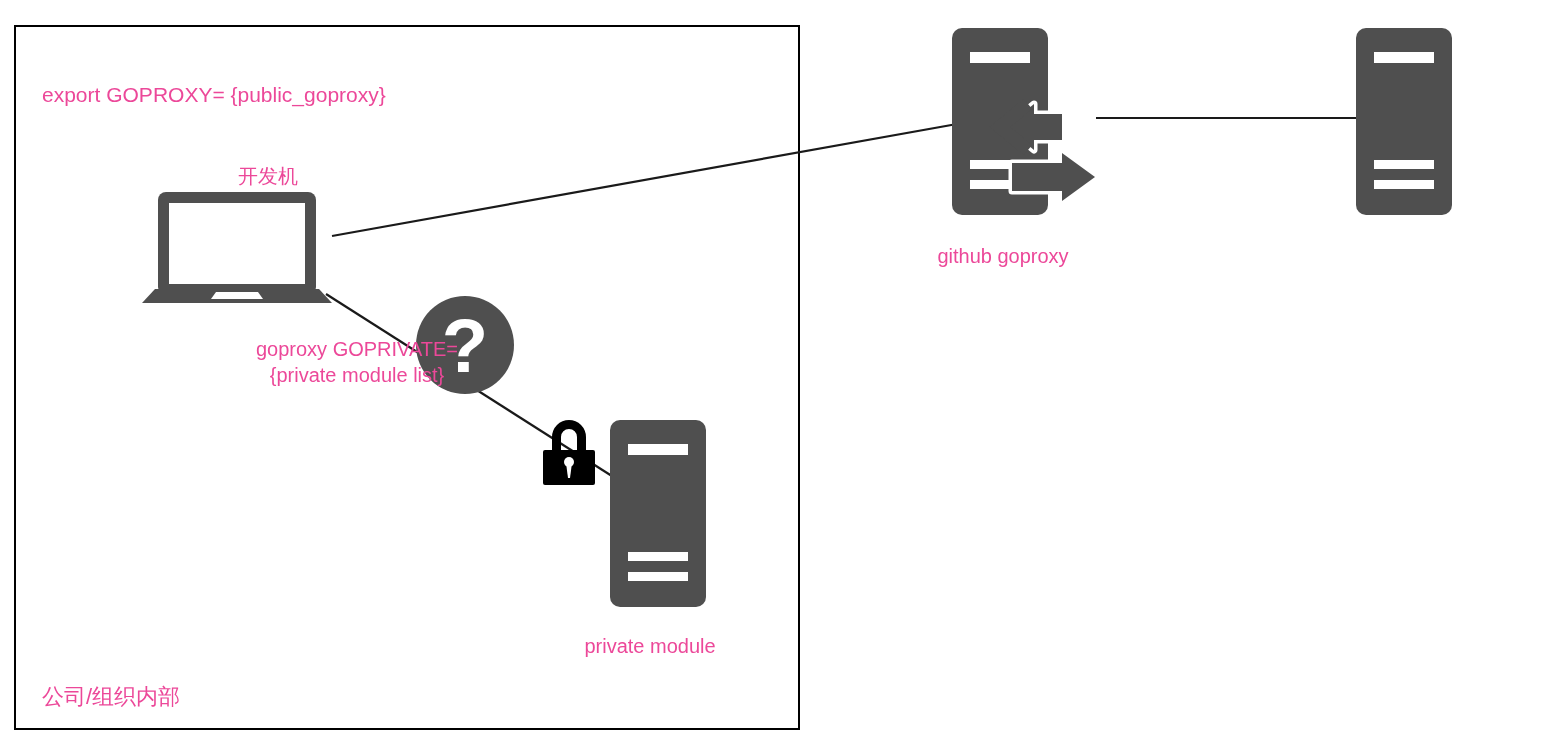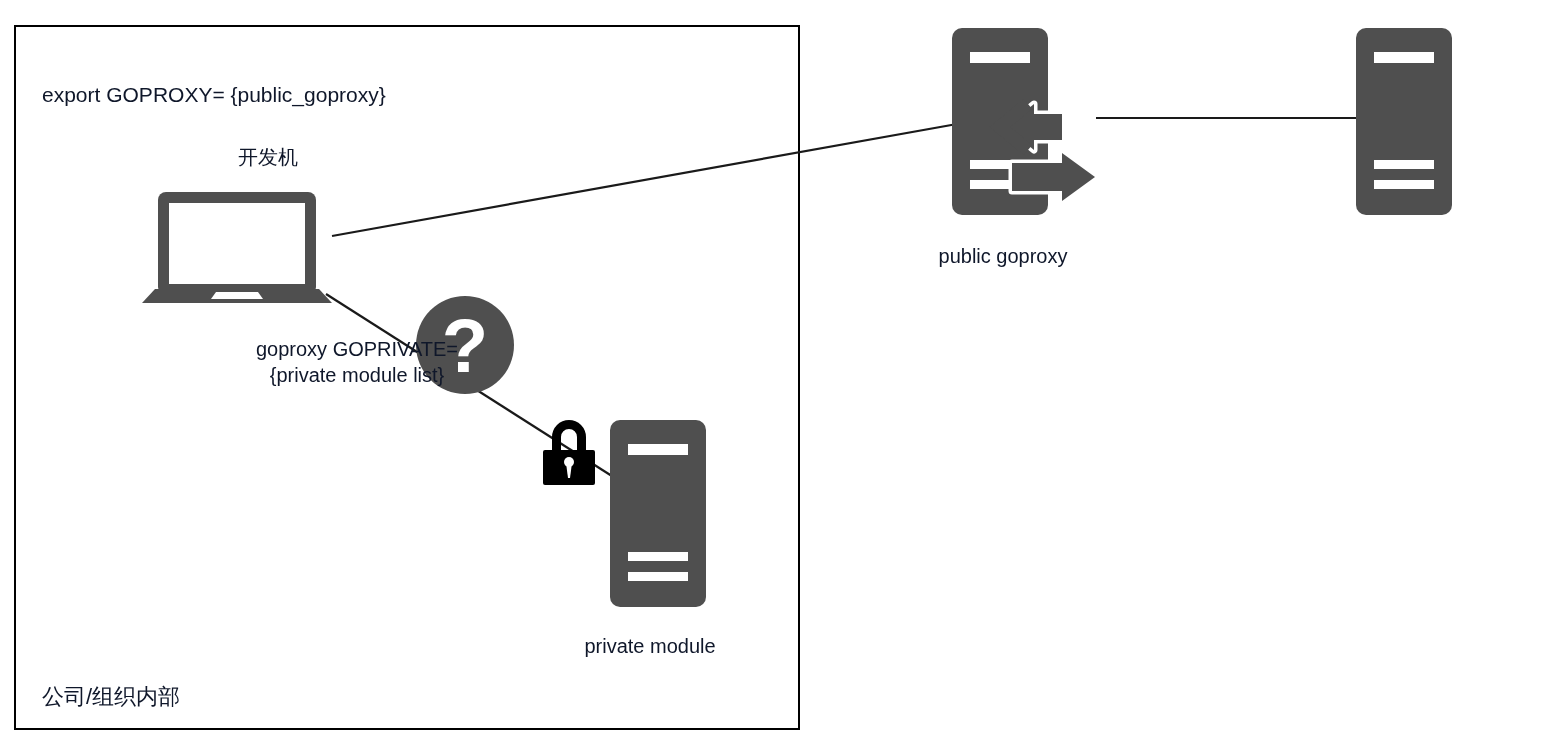--- a/index.html
+++ b/index.html
@@ -22,31 +22,31 @@
     left: 14px;
     top: 25px;
     width: 786px;
     height: 705px;
     border: 2px solid #000000;
     box-sizing: border-box;
     background: transparent;
   }
   .label {
     position: absolute;
-    color: #0f172a;
+    color: #ec4899;
     font-size: 20px;
     line-height: 26px;
     white-space: pre;
   }
   .label.centered {
     text-align: center;
     transform: translateX(-50%);
   }
   #lbl-goproxy-env   { left: 42px;  top: 82px;  font-size: 21px; }
-  #lbl-devmachine    { left: 238px; top: 144px; font-size: 20px; }
+  #lbl-devmachine    { left: 238px; top: 163px; font-size: 20px; }
   #lbl-company       { left: 42px;  top: 684px; font-size: 22px; }
   #lbl-private-mod   { left: 650px; top: 633px; font-size: 20px; }
   #lbl-public-proxy  { left: 1003px;top: 243px; font-size: 20px; }
   #lbl-github        { left: 1404px;top: 243px; font-size: 20px; }
 
   .diagram-svg {
     position: absolute;
     left: 0;
     top: 0;
     width: 1562px;
@@ -130,18 +130,18 @@
 
   <div class="label" id="lbl-devmachine">开发机</div>
 
   <div style="position:absolute; left:232px; top:336px; width:250px; text-align:center;">
     <div class="label" style="position:static; text-align:center;">goproxy GOPRIVATE=</div>
     <div class="label" style="position:static; text-align:center;">{private module list}</div>
   </div>
 
   <div class="label centered" id="lbl-private-mod">private module</div>
 
-  <div class="label centered" id="lbl-public-proxy">public goproxy</div>
+  <div class="label centered" id="lbl-public-proxy">github goproxy</div>
 
 
   <div class="label" id="lbl-company">公司/组织内部</div>
 
 </div>
 
 </body></html>

